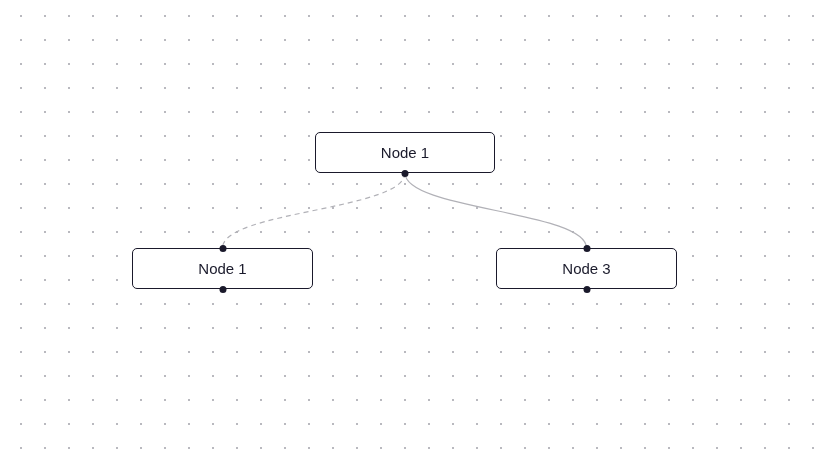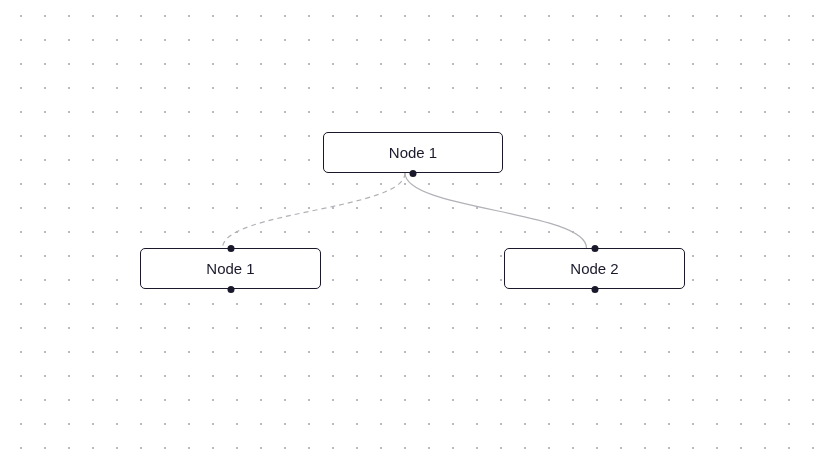--- a/index.html
+++ b/index.html
@@ -39,21 +39,20 @@
   .node {
     position: absolute;
     box-sizing: border-box;
     background: var(--node-bg, #ffffff);
     border: 1.5px solid var(--node-border, #1a192b);
     border-radius: 5px;
     display: flex;
     align-items: center;
     justify-content: center;
     cursor: grab;
-    margin-left: 8px;
   }
   .node .label {
     font-size: 15px;
     color: var(--node-text, #1a1a2b);
     user-select: none;
   }
   .handle {
     position: absolute;
     left: 50%;
     transform: translateX(-50%);
@@ -78,17 +77,17 @@
 <div class="node" style="left: 315px; top: 132px; width: 180px; height: 41px;">
     <span class="label">Node 1</span>
   <div class="handle bottom"></div>
     </div>
     <div class="node" style="left: 132px; top: 248px; width: 181px; height: 41px;">
     <span class="label">Node 1</span>
   <div class="handle top"></div>
       <div class="handle bottom"></div>
     </div>
     <div class="node" style="left: 496px; top: 248px; width: 181px; height: 41px;">
-    <span class="label">Node 2</span>
+    <span class="label">Node 3</span>
   <div class="handle top"></div>
       <div class="handle bottom"></div>
     </div>
   </div>
 
 </body></html>

